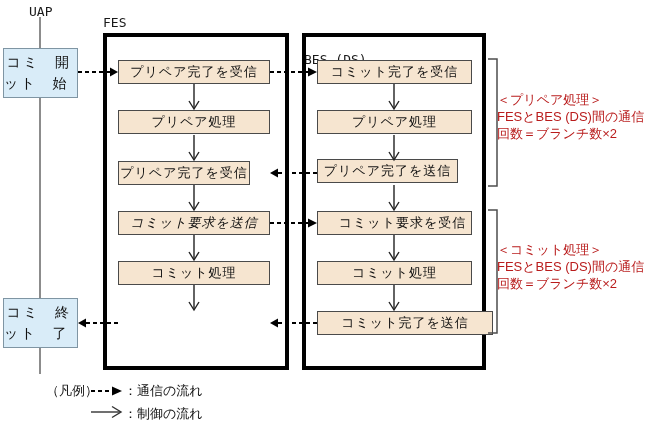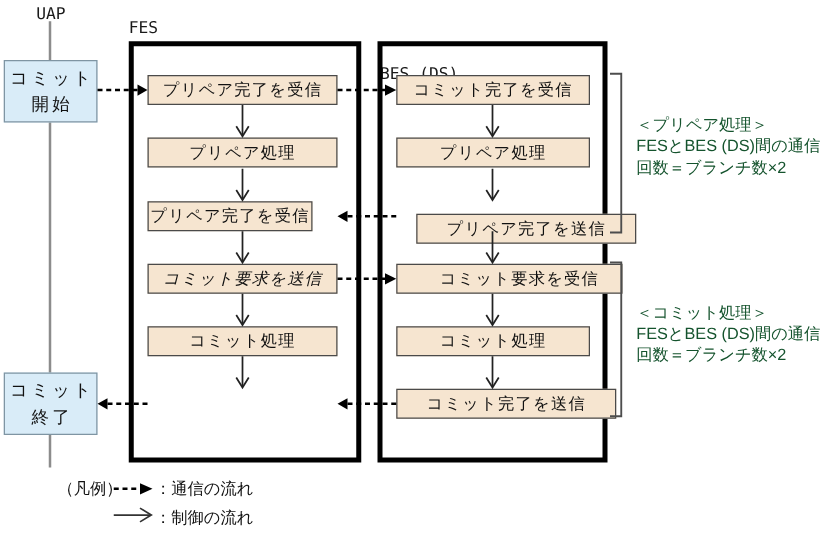--- a/index.html
+++ b/index.html
@@ -13,24 +13,24 @@
   }
   .timeline{position:absolute;width:2px;background:#8c8c8c;z-index:0;}
   .container-box{position:absolute;border:4px solid #000;background:transparent;z-index:1;}
   .step{
     position:absolute;height:24px;background:#f6e5d0;border:1px solid #4a4a4a;
     display:flex;align-items:center;justify-content:center;
     font-size:13px;letter-spacing:1px;white-space:nowrap;z-index:2;box-sizing:border-box;
   }
   .uap-box{
     position:absolute;left:3px;width:75px;height:50px;background:#d9ecf8;border:1px solid #7f95a3;
-    display:flex;flex-direction:column;align-items:center;justify-content:center;
+    display:flex;flex-direction:row;align-items:center;justify-content:center;
     font-size:14px;letter-spacing:2.5px;line-height:1.5;z-index:2;box-sizing:border-box;text-indent:2.5px;
   }
-  .note{position:absolute;left:509px;font-size:13px;line-height:17px;white-space:nowrap;color:#14532d;}
+  .note{position:absolute;left:497px;font-size:13px;line-height:17px;white-space:nowrap;color:#b91c1c;}
   .legend-label,.legend-text{position:absolute;font-size:13px;white-space:nowrap;color:#111;}
   .legend-icon{position:absolute;}
   .overlay{position:absolute;left:0;top:0;width:659px;height:429px;z-index:3;pointer-events:none;}
 </style>
 </head>
 <body>
 
 <div class="stage">
 
   <div class="timeline" style="left:39px;top:17px;height:357px;"></div>
@@ -52,22 +52,22 @@
   </div>
 
   <div class="step" style="left:118px;top:60px;width:152px;">プリペア完了を受信</div>
   <div class="step" style="left:118px;top:110px;width:152px;">プリペア処理</div>
   <div class="step" style="left:118px;top:161px;width:132px;">プリペア完了を受信</div>
   <div class="step" style="left:118px;top:211px;width:152px;font-style:italic;">コミット要求を送信</div>
   <div class="step" style="left:118px;top:261px;width:152px;">コミット処理</div>
 
   <div class="step" style="left:317px;top:60px;width:155px;">コミット完了を受信</div>
   <div class="step" style="left:317px;top:110px;width:155px;">プリペア処理</div>
-  <div class="step" style="left:317px;top:171px;width:176px;margin-left:16px;">プリペア完了を送信</div>
-  <div class="step" style="left:317px;top:211px;width:181px;padding-left:16px;">コミット要求を受信</div>
+  <div class="step" style="left:317px;top:159px;width:141px;">プリペア完了を送信</div>
+  <div class="step" style="left:317px;top:211px;width:155px;padding-left:16px;">コミット要求を受信</div>
   <div class="step" style="left:317px;top:261px;width:155px;">コミット処理</div>
   <div class="step" style="left:317px;top:311px;width:176px;">コミット完了を送信</div>
 
   <div class="note" style="top:91px;">
     <div>＜プリペア処理＞</div>
     <div>FESとBES (DS)間の通信</div>
     <div>回数＝ブランチ数×2</div>
   </div>
   <div class="note" style="top:241px;">
     <div>＜コミット処理＞</div>

